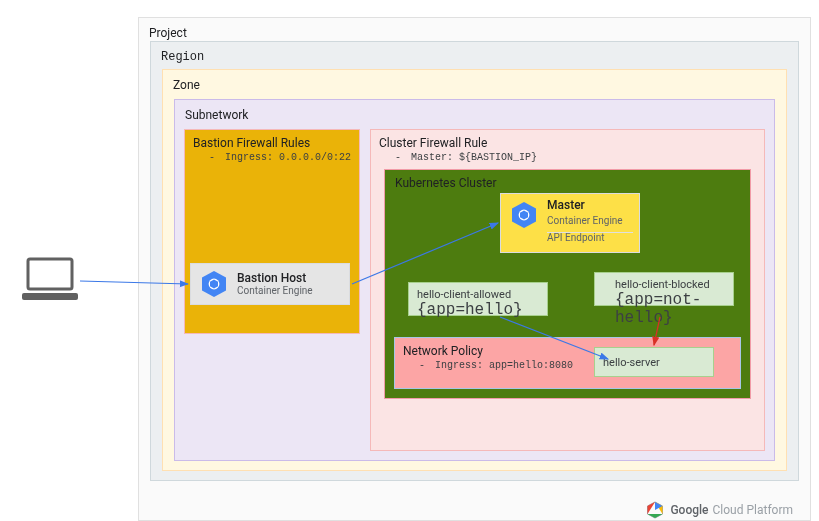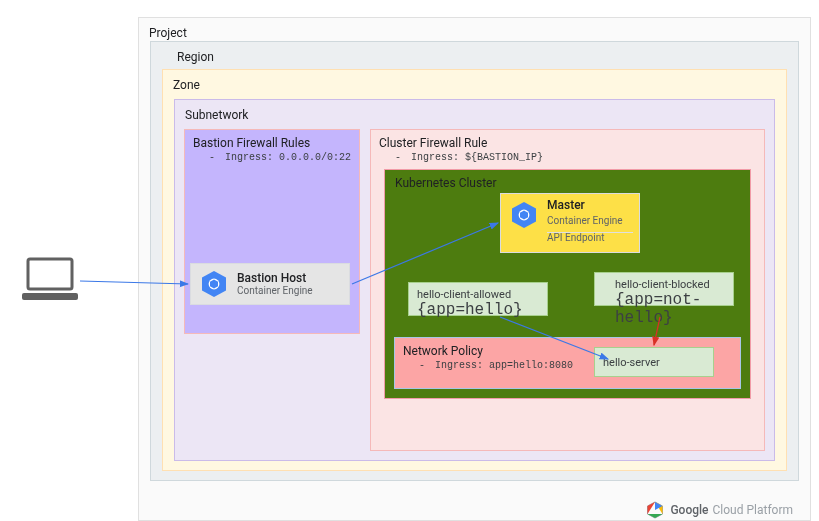--- a/index.html
+++ b/index.html
@@ -17,32 +17,32 @@
   .title{font-size:12px;}
   .mono{font-family:var(--mono);font-size:10px;color:#3c4043;}
   .dash{margin:0 10px 0 16px;}
 
   
   #project{left:138px;top:8px;width:673px;height:504px;border-color:#e0e0e0;background:#fafafa;}
   #project-lbl{left:10px;top:8px;}
 
   
   #region{left:150px;top:32px;width:649px;height:440px;border-color:#cfd8dc;background:#eceff1;}
-  #region-lbl{left:26px;top:8px;}
+  #region-lbl{left:10px;top:8px;font-family:Liberation Mono, monospace;}
 
   
   #zone{left:162px;top:60px;width:625px;height:402px;border-color:#ffe0b2;background:#fff8e1;}
   #zone-lbl{left:10px;top:8px;}
 
   
   #subnet{left:174px;top:90px;width:601px;height:362px;border-color:#cabbe9;background:#ece6f5;}
   #subnet-lbl{left:10px;top:8px;}
 
   
-  #bastion-fw{left:184px;top:120px;width:176px;height:205px;border-color:#f5b9b9;background:#c4b5fd;}
+  #bastion-fw{left:184px;top:120px;width:176px;height:205px;border-color:#f5b9b9;background:#eab308;}
   #bastion-fw-lbl{left:8px;top:6px;}
   #bastion-fw-rule{left:8px;top:22px;}
 
   
   #cluster-fw{left:370px;top:120px;width:395px;height:322px;border-color:#f5b9b9;background:#fbe4e4;}
   #cluster-fw-lbl{left:8px;top:6px;}
   #cluster-fw-rule{left:8px;top:22px;}
 
   
   #k8s{left:384px;top:160px;width:367px;height:230px;border-color:#f19ba7;background:#4d7c0f;}
@@ -121,21 +121,21 @@
     <span id="subnet-lbl" class="label title">Subnetwork</span>
   </div>
 
   <div id="bastion-fw" class="box">
     <span id="bastion-fw-lbl" class="label title">Bastion Firewall Rules</span>
     <span id="bastion-fw-rule" class="label mono"><span class="dash">-</span><span>Ingress: 0.0.0.0/0:22</span></span>
   </div>
 
   <div id="cluster-fw" class="box">
     <span id="cluster-fw-lbl" class="label title">Cluster Firewall Rule</span>
-    <span id="cluster-fw-rule" class="label mono"><span class="dash">-</span><span>Ingress: ${BASTION_IP}</span></span>
+    <span id="cluster-fw-rule" class="label mono"><span class="dash">-</span><span>Master: ${BASTION_IP}</span></span>
   </div>
 
   <div id="k8s" class="box">
     <span id="k8s-lbl" class="label title">Kubernetes Cluster</span>
   </div>
 
   <div id="bastion-card" class="box">
     <span class="ico">
       <svg width="30" height="30" viewBox="0 0 30 30">
         <polygon points="15,2 27,8.5 27,21.5 15,28 3,21.5 3,8.5" fill="#4285f4"></polygon>

